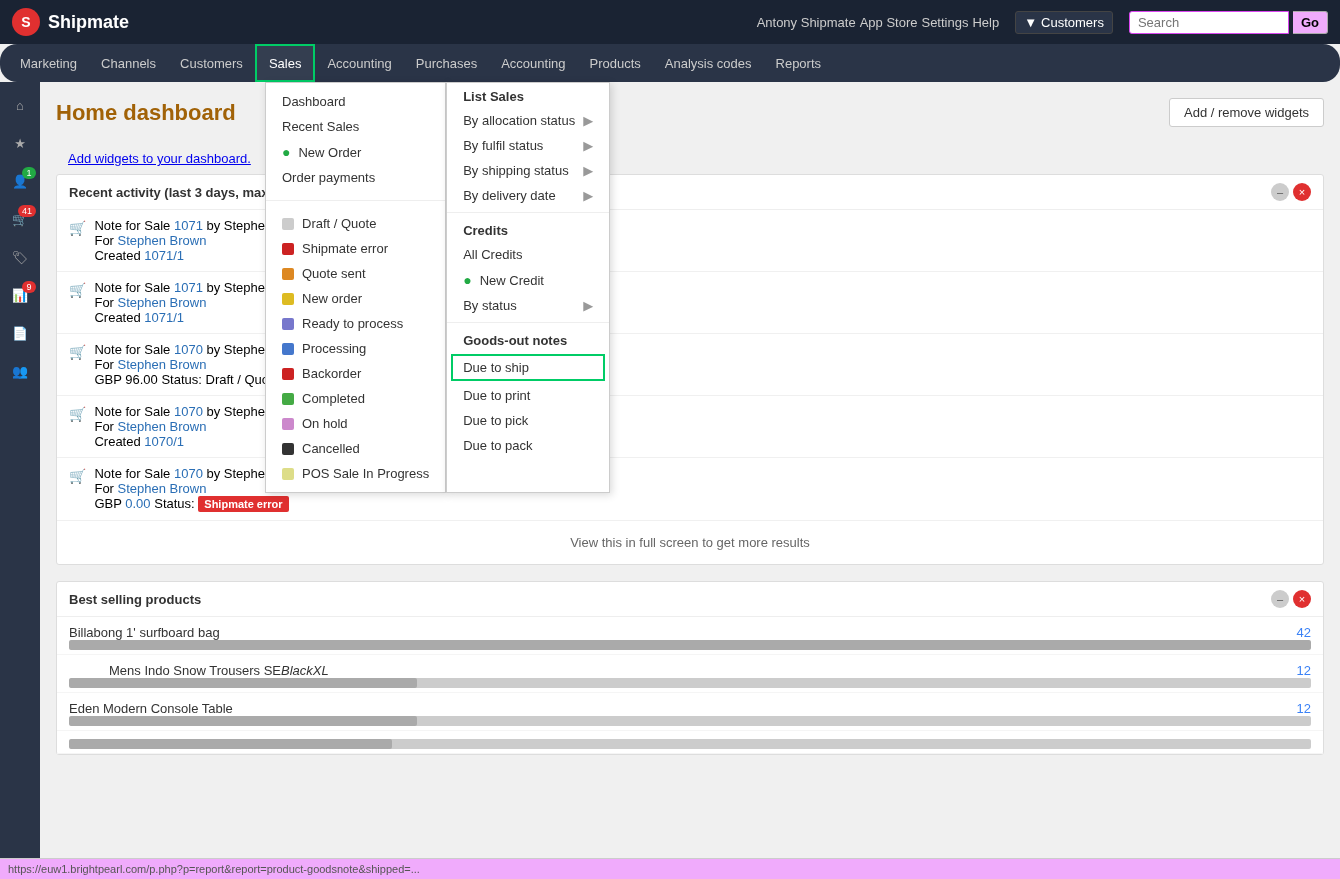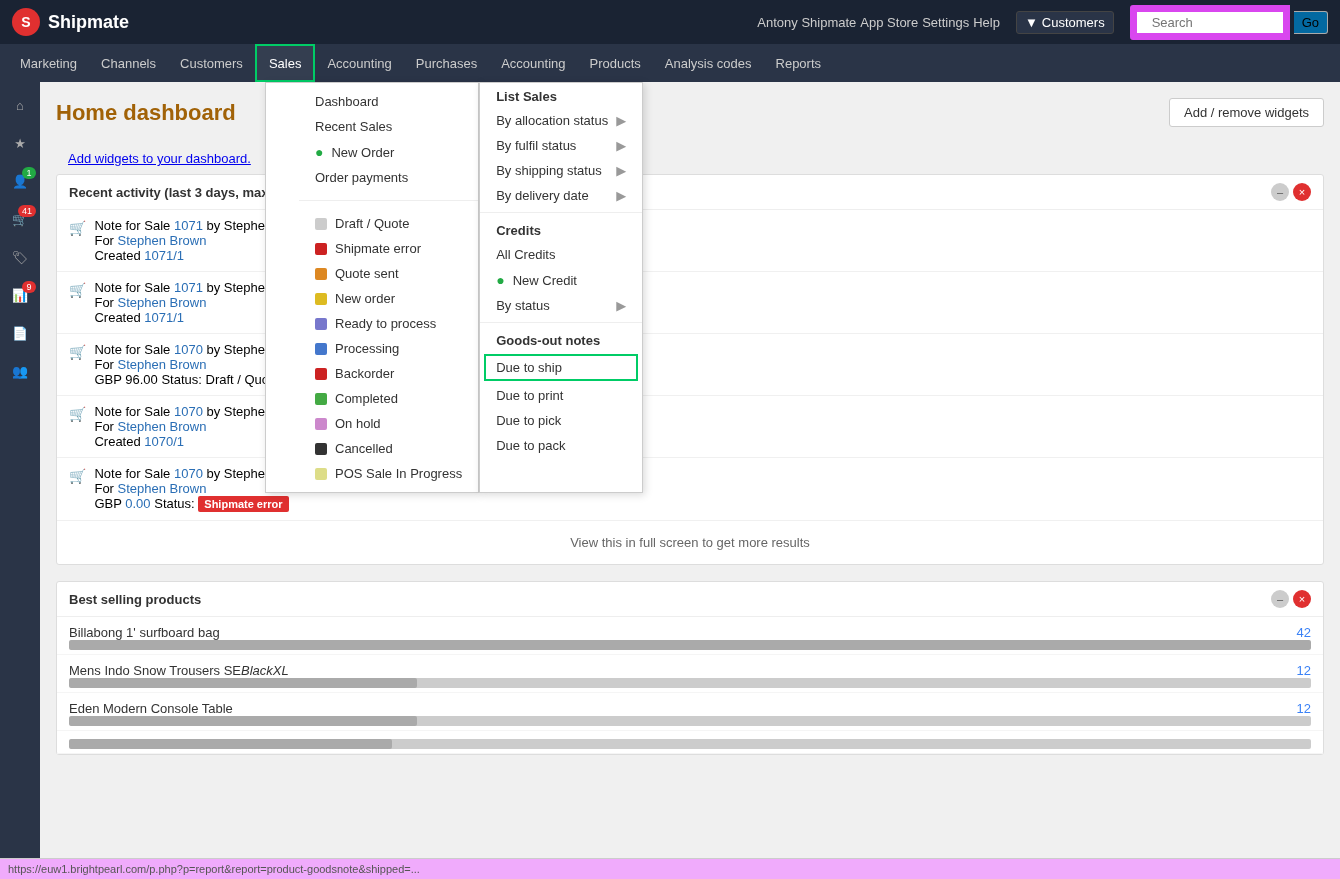--- a/index.html
+++ b/index.html
@@ -37,35 +37,36 @@
     .top-bar-nav a { color: #ccc; text-decoration: none; font-size: 13px; }
     .customers-select {
       display: flex; align-items: center; gap: 4px;
       background: #2a3447; border: 1px solid #444; border-radius: 3px;
       padding: 3px 8px; color: #fff; cursor: pointer; font-size: 13px;
     }
     .search-bar {
       display: flex; align-items: center; gap: 4px;
     }
     .search-bar input {
-      background: #fff; border: 7px solid #d946ef; border-radius: 3px 0 0 3px;
-      padding: 3px 15px; font-size: 13px; width: 160px; outline: none;
+      background: #fff; border: 1px solid #d946ef; border-radius: 3px 0 0 3px;
+      padding: 3px 8px; font-size: 13px; width: 160px; outline: none;
       color: #333;
     }
     .search-bar button {
-      background: #0369a1; border: 1px solid #aaa; border-left: none;
-      border-radius: 0 3px 3px 0; padding: 3px 8px; cursor: pointer; font-size: 13px;
+      background: #f0abfc; border: 1px solid #aaa; border-left: none;
+      border-radius: 0 3px 3px 0; padding: 3px 8px; cursor: pointer; font-size: 13px; font-weight: bold;
     }
 
     
     .main-nav {
       background: #2a3447;
       display: flex; align-items: center;
       padding: 0 8px;
       height: 38px;
+      border-radius: 17px;
     }
     .main-nav a {
       color: #ccc; text-decoration: none; padding: 0 12px;
       height: 38px; display: flex; align-items: center; font-size: 13px;
     }
     .main-nav a.active {
       color: #fff; border: 2px solid #00cc66; background: rgba(255,255,255,0.05);
     }
 
     
@@ -170,21 +171,20 @@
     }
 
     
     .dropdown-overlay {
       position: absolute; top: 82px; left: 265px;
       display: flex; z-index: 100;
     }
     .dropdown-panel {
       background: #fff; border: 1px solid #ccc; box-shadow: 2px 2px 8px rgba(0,0,0,0.15);
       min-width: 180px;
-      padding-left: 33px;
     }
     .dropdown-section { padding: 6px 0; }
     .dropdown-item {
       padding: 5px 16px; cursor: pointer; display: flex; align-items: center; gap: 8px;
       font-size: 13px; color: #333; white-space: nowrap;
     }
     .dropdown-item .dot {
       width: 12px; height: 12px; border-radius: 2px; flex-shrink: 0;
     }
     .dropdown-divider { border-top: 1px solid #eee; margin: 4px 0; }
@@ -351,21 +351,21 @@
       <div class="product-row">
         <div style="display:flex;justify-content:space-between;">
           <span class="product-name">Billabong 1' surfboard bag</span>
           <span class="product-count">42</span>
         </div>
         <div class="product-bar-track">
             <div class="product-bar-fill" style="width:100%"></div>
           </div>
       </div>
       <div class="product-row">
-        <div style="display:flex;justify-content:space-between;">
+        <div style="display:flex;justify-content:space-between;margin-left:40px;">
           <span class="product-name">Mens Indo Snow Trousers SE<em>BlackXL</em></span>
           <span class="product-count">12</span>
         </div>
         <div class="product-bar-track">
             <div class="product-bar-fill" style="width:28%"></div>
           </div>
       </div>
       <div class="product-row">
         <div style="display:flex;justify-content:space-between;">
           <span class="product-name">Eden Modern Console Table</span>

